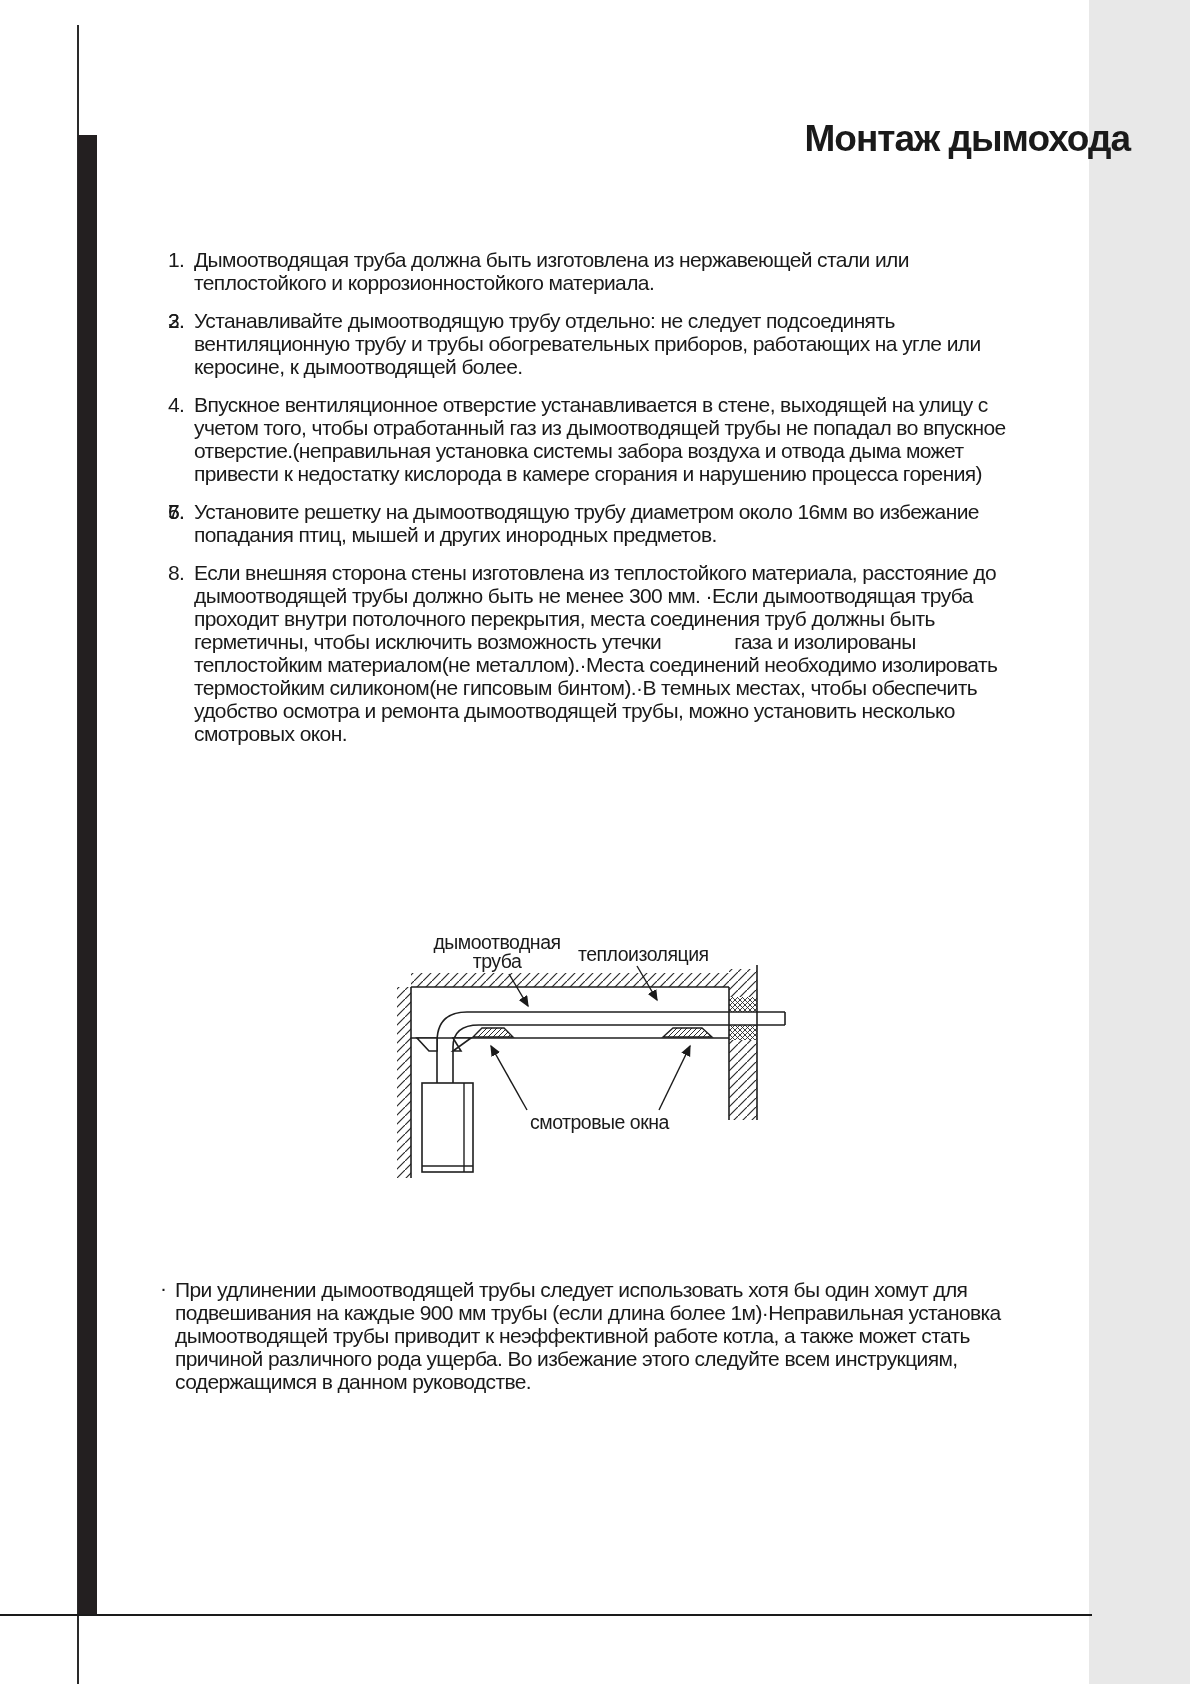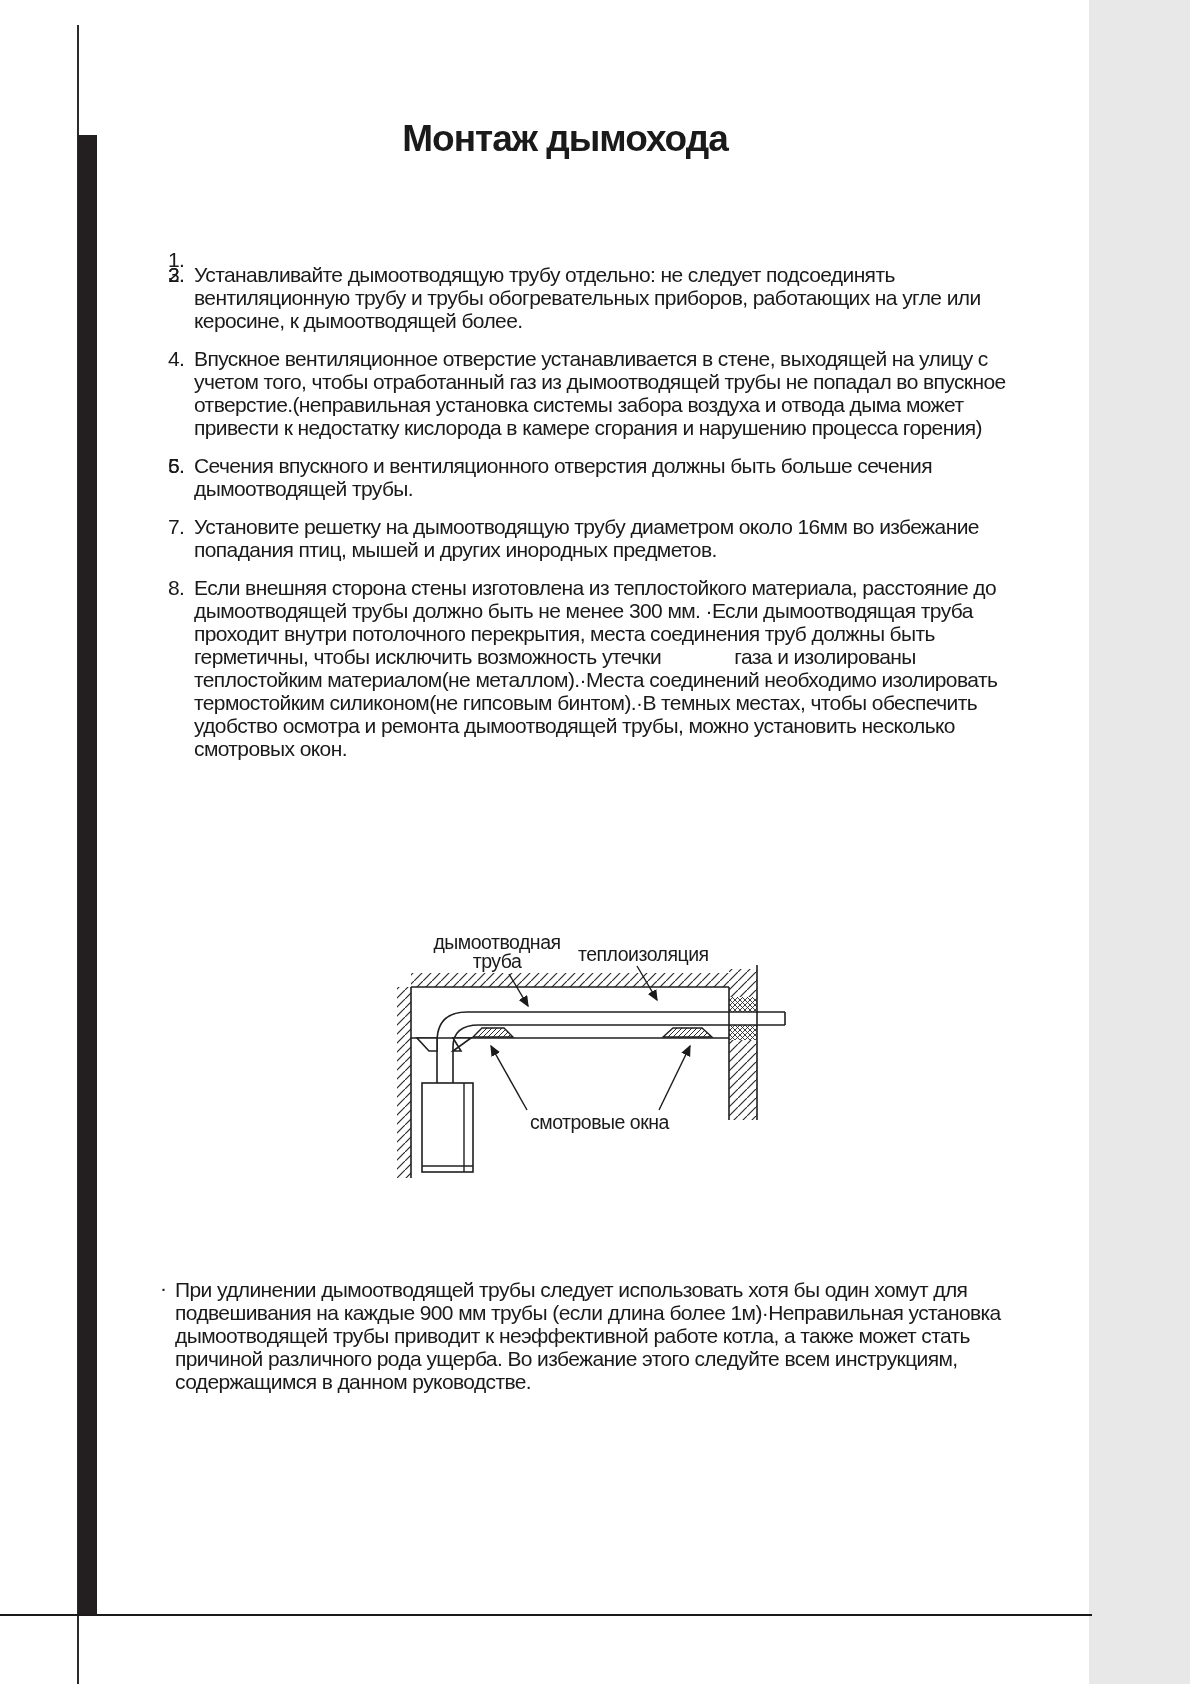--- a/index.html
+++ b/index.html
@@ -6,21 +6,21 @@
   body{
     width:1190px;height:1684px;position:relative;background:#ffffff;
     font-family:"Liberation Sans","DejaVu Sans",sans-serif;color:#1a1a1a;
     overflow:hidden;
   }
   .margin-strip{position:absolute;top:0;right:0;width:101px;height:1684px;}
   .left-rule{position:absolute;left:77px;top:25px;width:2px;height:1659px;}
   .left-bar{position:absolute;left:78px;top:135px;width:19px;height:1479px;}
   .bottom-rule{position:absolute;left:0;top:1614px;width:1092px;height:2px;}
   .page-title{
-    position:absolute;left:0;top:118px;width:1130px;text-align:center;
+    position:absolute;left:0;top:118px;width:1130px;text-align:right;
     font-size:37px;font-weight:700;letter-spacing:-1px;
   }
   .list{
     position:absolute;left:168px;top:248px;width:856px;
     font-size:21px;line-height:23px;letter-spacing:-0.6px;
   }
   .item{position:relative;padding-left:26px;margin-bottom:15px;width:830px;}
   .item .num{position:absolute;left:0;top:0;}
   .note{
     position:absolute;left:160px;top:1278px;width:860px;
@@ -43,38 +43,38 @@
 <div class="margin-strip" style="background:#e8e8e8;"></div>
 <div class="left-rule" style="background:#2a2a2a;"></div>
 <div class="left-bar" style="background:#231f20;"></div>
 <div class="bottom-rule" style="background:#1a1a1a;"></div>
 
 <div class="page-title">Монтаж дымохода</div>
 
 <div class="list">
   <div class="item">
     <span class="num">1.</span>
+    <span class="txt">Дымоотводящая труба должна быть изготовлена из нержавеющей стали или теплостойкого и коррозионностойкого материала.</span>
   </div>
   <div class="item">
     <span class="num">2.</span>
   </div>
   <div class="item">
     <span class="num">3.</span>
     <span class="txt">Устанавливайте дымоотводящую трубу отдельно: не следует подсоединять вентиляционную трубу и трубы обогревательных приборов, работающих на угле или керосине, к дымоотводящей более.</span>
   </div>
   <div class="item">
     <span class="num">4.</span>
     <span class="txt">Впускное вентиляционное отверстие устанавливается в стене, выходящей на улицу с учетом того, чтобы отработанный газ из дымоотводящей трубы не попадал во впускное отверстие.(неправильная установка системы забора воздуха и отвода дыма может привести к недостатку кислорода в камере сгорания и нарушению процесса горения)</span>
   </div>
   <div class="item">
     <span class="num">5.</span>
   </div>
   <div class="item">
     <span class="num">6.</span>
-    <span class="txt">Сечения впускного и вентиляционного отверстия должны быть больше сечения дымоотводящей трубы.</span>
   </div>
   <div class="item">
     <span class="num">7.</span>
     <span class="txt">Установите решетку на дымоотводящую трубу диаметром около 16мм во избежание попадания птиц, мышей и других инородных предметов.</span>
   </div>
   <div class="item">
     <span class="num">8.</span>
     <span class="txt">Если внешняя сторона стены изготовлена из теплостойкого материала, расстояние до дымоотводящей трубы должно быть не менее 300 мм. ·Если дымоотводящая труба проходит внутри потолочного перекрытия, места соединения труб должны быть герметичны, чтобы исключить возможность утечки&nbsp;&nbsp;&nbsp;&nbsp;&nbsp;&nbsp;&nbsp;&nbsp;&nbsp;&nbsp;&nbsp;&nbsp;&nbsp; газа и изолированы теплостойким материалом(не металлом).·Места соединений необходимо изолировать термостойким силиконом(не гипсовым бинтом).·В темных местах, чтобы обеспечить удобство осмотра и ремонта дымоотводящей трубы, можно установить несколько смотровых окон.</span>
   </div>
 </div>

